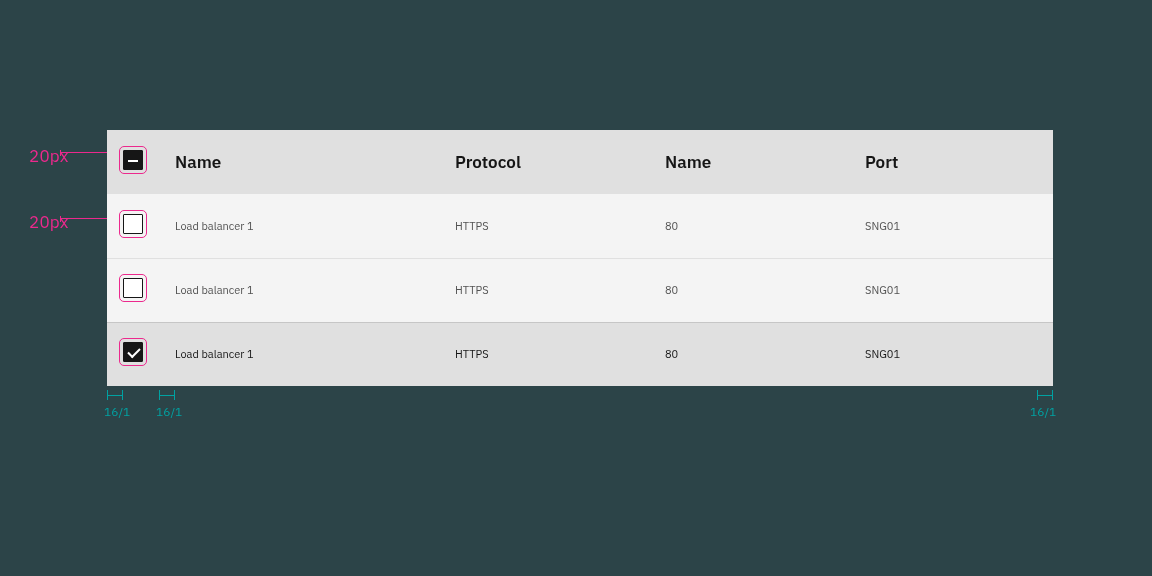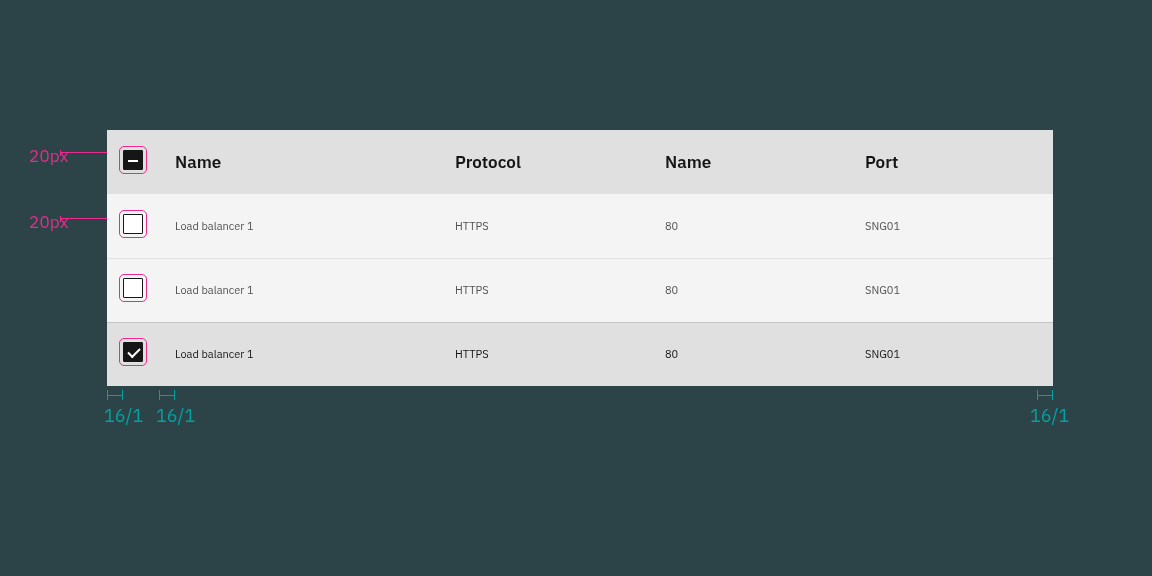--- a/index.html
+++ b/index.html
@@ -30,21 +30,21 @@
   .anno-tick {
     position: absolute;
     width: 0;
     border-left: 1px solid #ec298d;
     height: 6px;
     top: -3px;
   }
   .teal-label {
     position: absolute;
     color: #00a2a2;
-    font-size: 18px;
+    font-size: 12px;
     font-weight: 400;
   }
   .teal-bracket {
     position: absolute;
     height: 10px;
     border-left: 1px solid #00a2a2;
     border-right: 1px solid #00a2a2;
   }
   .teal-bracket::after {
     content: '';

